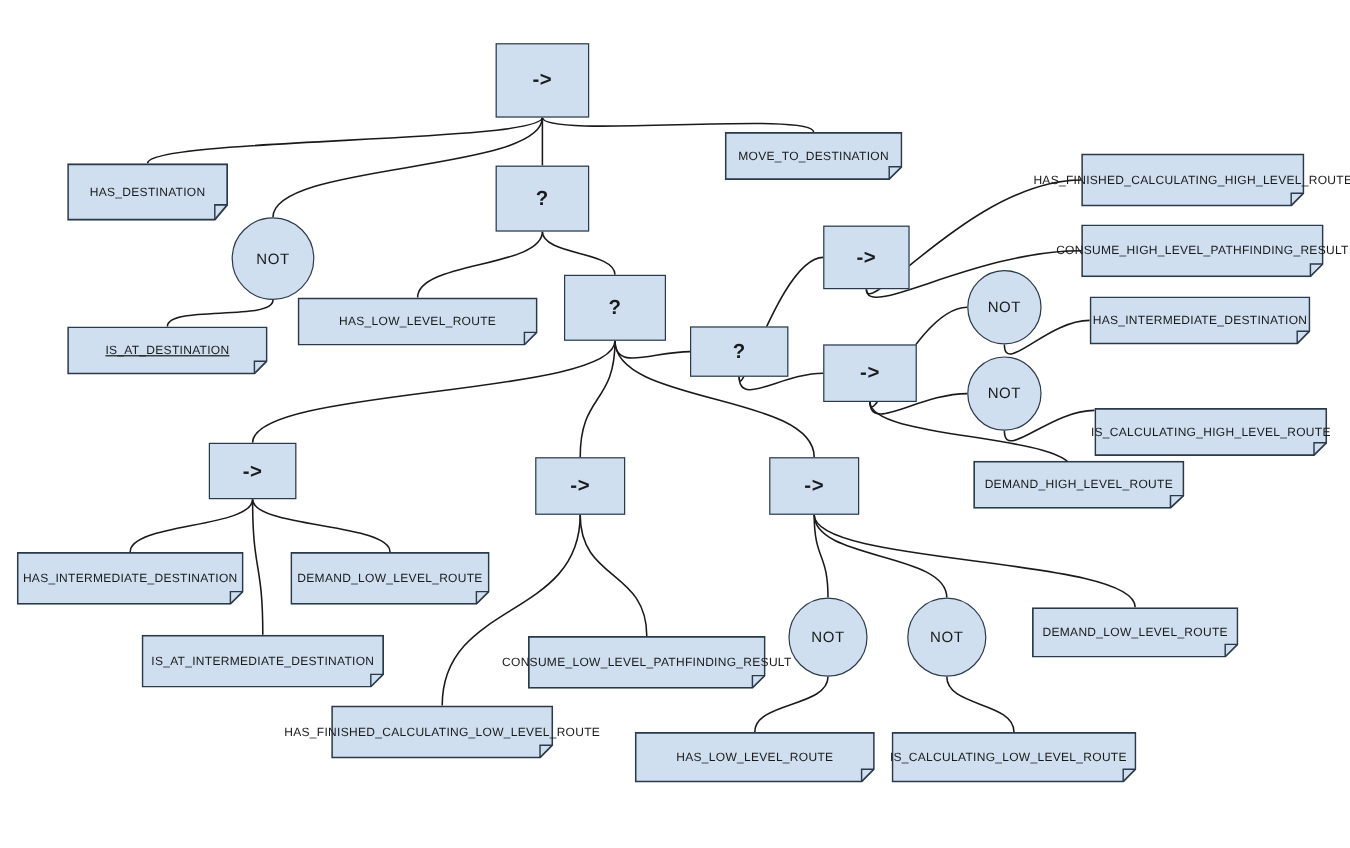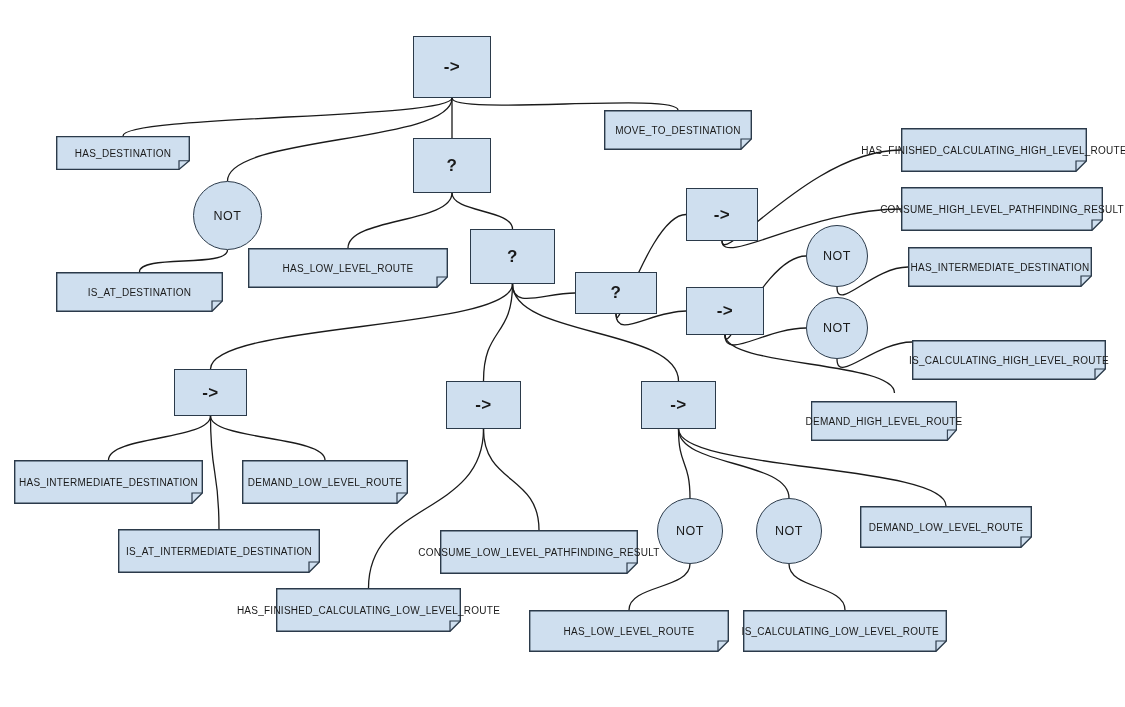--- a/index.html
+++ b/index.html
@@ -47,31 +47,31 @@
       <path d="M483.5,429 C483.5,484.55 539,474.45 539,530" fill="none" stroke="#1a1a1a" stroke-width="1.3"></path>
       <path d="M678.5,429 C678.5,466.95 690,460.05 690,498" fill="none" stroke="#1a1a1a" stroke-width="1.3"></path>
       <path d="M678.5,429 C678.5,466.95 789,460.05 789,498" fill="none" stroke="#1a1a1a" stroke-width="1.3"></path>
       <path d="M678.5,429 C678.5,471.35 946,463.65 946,506" fill="none" stroke="#1a1a1a" stroke-width="1.3"></path>
       <path d="M690,564 C690,589.3 629,584.7 629,610" fill="none" stroke="#1a1a1a" stroke-width="1.3"></path>
       <path d="M789,564 C789,589.3 845,584.7 845,610" fill="none" stroke="#1a1a1a" stroke-width="1.3"></path>
     </svg>
 <div class="node ctrl" style="left: 413px; top: 36px; width: 78px; height: 62px;">
       <span>-&gt;</span>
     </div>
-    <div class="node leaf" style="left: 56px; top: 136px; width: 134px; height: 34px;">
+    <div class="node leaf" style="left: 56px; top: 136px; width: 134px; height: 48px;">
       <svg class="leafbg" viewBox="0 0 134 40" preserveAspectRatio="none">
         <path d="M0.7,0.7 H133.3 V29 L123,39.3 H0.7 Z" fill="#cfdfef" stroke="#2b3a4a" stroke-width="1.4"></path>
         <path d="M123,39.3 V29 H133.3" fill="none" stroke="#2b3a4a" stroke-width="1.2"></path>
       </svg>
       <span class="lbl">HAS_DESTINATION</span>
     </div>
     <div class="node deco" style="left: 193px; top: 181px; width: 69px; height: 69px;">
       <span>NOT</span>
     </div>
-    <div class="node leaf" style="left: 56px; top: 272px; width: 167px; height: 40px;">
+    <div class="node leaf" style="left: 56px; top: 272px; width: 167px; height: 40px; text-decoration: underline;">
       <svg class="leafbg" viewBox="0 0 167 40" preserveAspectRatio="none">
         <path d="M0.7,0.7 H166.3 V29 L156,39.3 H0.7 Z" fill="#cfdfef" stroke="#2b3a4a" stroke-width="1.4"></path>
         <path d="M156,39.3 V29 H166.3" fill="none" stroke="#2b3a4a" stroke-width="1.2"></path>
       </svg>
       <span class="lbl">IS_AT_DESTINATION</span>
     </div>
     <div class="node leaf" style="left: 604px; top: 110px; width: 148px; height: 40px;">
       <svg class="leafbg" viewBox="0 0 148 40" preserveAspectRatio="none">
         <path d="M0.7,0.7 H147.3 V29 L137,39.3 H0.7 Z" fill="#cfdfef" stroke="#2b3a4a" stroke-width="1.4"></path>
         <path d="M137,39.3 V29 H147.3" fill="none" stroke="#2b3a4a" stroke-width="1.2"></path>
@@ -127,21 +127,21 @@
     <div class="node deco" style="left: 806px; top: 297px; width: 62px; height: 62px;">
       <span>NOT</span>
     </div>
     <div class="node leaf" style="left: 912px; top: 322px; width: 194px; height: 40px; margin-top: 18px;">
       <svg class="leafbg" viewBox="0 0 194 40" preserveAspectRatio="none">
         <path d="M0.7,0.7 H193.3 V29 L183,39.3 H0.7 Z" fill="#cfdfef" stroke="#2b3a4a" stroke-width="1.4"></path>
         <path d="M183,39.3 V29 H193.3" fill="none" stroke="#2b3a4a" stroke-width="1.2"></path>
       </svg>
       <span class="lbl">IS_CALCULATING_HIGH_LEVEL_ROUTE</span>
     </div>
-    <div class="node leaf" style="left: 811px; top: 401px; width: 146px; height: 40px;">
+    <div class="node leaf" style="left: 811px; top: 384px; width: 176px; height: 40px;">
       <svg class="leafbg" viewBox="0 0 167 40" preserveAspectRatio="none">
         <path d="M0.7,0.7 H166.3 V29 L156,39.3 H0.7 Z" fill="#cfdfef" stroke="#2b3a4a" stroke-width="1.4"></path>
         <path d="M156,39.3 V29 H166.3" fill="none" stroke="#2b3a4a" stroke-width="1.2"></path>
       </svg>
       <span class="lbl">DEMAND_HIGH_LEVEL_ROUTE</span>
     </div>
     <div class="node ctrl" style="left: 174px; top: 369px; width: 73px; height: 47px;">
       <span>-&gt;</span>
     </div>
     <div class="node ctrl" style="left: 446px; top: 381px; width: 75px; height: 48px;">

